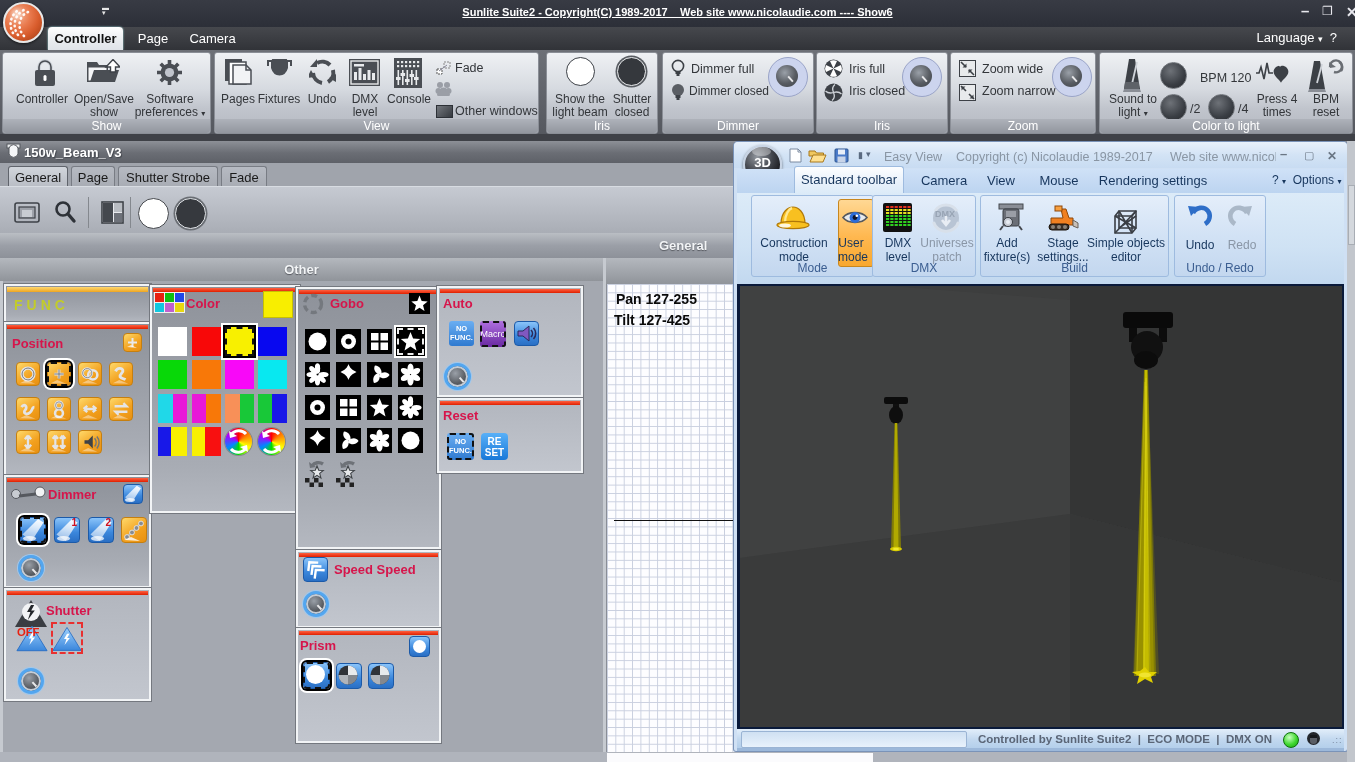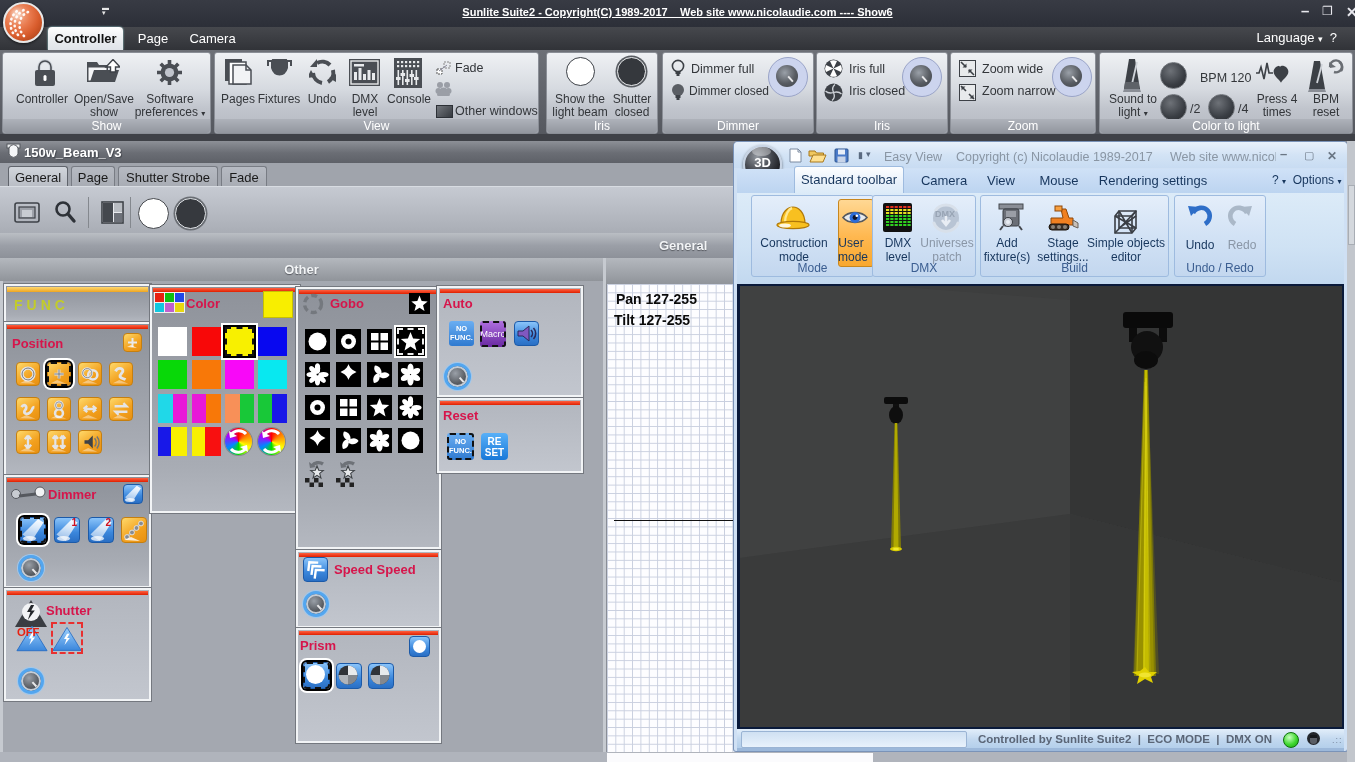--- a/index.html
+++ b/index.html
@@ -351,21 +351,21 @@
 <div class="abs" id="othercontent"></div>
 <div class="abs" style="left:0;top:281px;width:3px;height:471px;background:#c6cad0;"></div>
 <div class="abs" id="otherbar"></div>
 <div class="abs" style="left:0;top:262px;width:603px;text-align:center;color:#f2f4f6;font-weight:bold;font-size:13px;text-shadow:0 1px 1px #55585e;">Other</div>
 
 <div class="abs" id="ptheader"></div>
 <div class="abs" style="left:603px;top:258px;width:3px;height:495px;background:#c6cad0;"></div>
 <div class="abs" id="ptgrid"></div>
 <div class="abs" style="left:738px;top:284px;width:14px;height:469px;background:linear-gradient(90deg,#eceef2,#b8bcc4 40%,#8e929a);"></div>
 <div class="abs" style="left:616px;top:291px;font-weight:bold;font-size:14px;color:#0a0a0a;">Pan 127-255</div>
-<div class="abs" style="left:614px;top:312px;font-weight:bold;font-size:14px;color:#0a0a0a;">Tilt 127-255</div>
+<div class="abs" style="left:614px;top:312px;font-weight:bold;font-size:14px;color:#0a0a0a;">Tilt 127-425</div>
 <div class="abs" style="left:614px;top:520px;width:124px;height:1.4px;background:#111;"></div>
 
 <div class="abs" style="left:0;top:752px;width:1355px;height:10px;background:#b0b4bc;"></div>
 <div class="abs" style="left:607px;top:753px;width:266px;height:9px;background:#fbfbfd;"></div>
 
 <div class="abs pbox" style="left:4px;top:284px;width:143px;height:36px;">
   <div class="abs yelbar"></div>
   <div class="abs" style="left:8px;top:11px;color:#c2cc2a;font-weight:bold;font-size:14px;letter-spacing:4px;">FUNC</div>
 </div>
 

